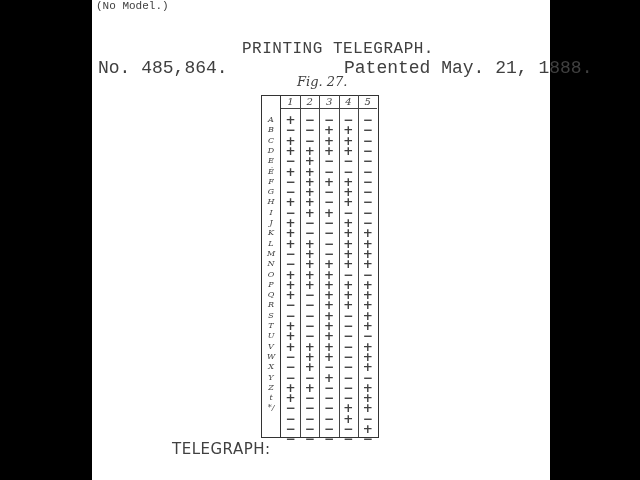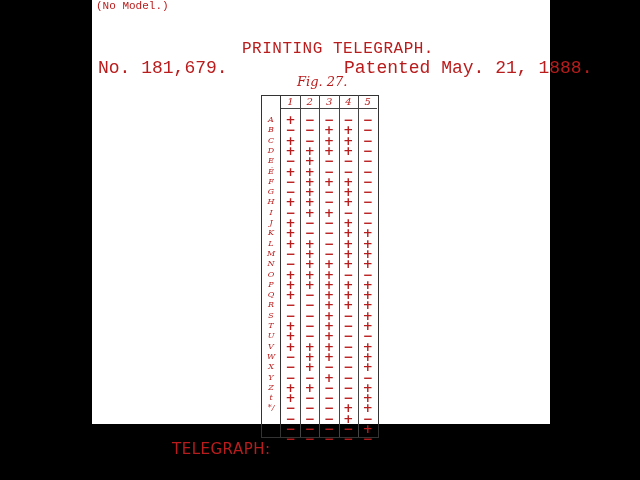--- a/index.html
+++ b/index.html
@@ -1,17 +1,17 @@
 <!DOCTYPE html>
 <html><head>
 <meta charset="utf-8">
 <style>
   html,body{margin:0;padding:0;}
   body{width:640px;height:480px;background:#000;position:relative;overflow:hidden;font-family:"DejaVu Serif",serif;}
-  .page{position:absolute;left:92px;top:0;width:458px;height:424px;background:#fff;color:#b91c1c;}
+  .page{position:absolute;left:92px;top:0;width:458px;height:480px;background:#fff;color:#404040;}
   .abs{position:absolute;white-space:nowrap;}
   .mono{font-family:"Liberation Mono","DejaVu Sans Mono",monospace;}
   .nomodel{left:4px;top:0px;font-size:11px;}
   .sheets{right:2px;top:0px;font-size:11px;}
   .inventor-name{left:148px;top:8px;font-size:17px;letter-spacing:1px;}
   .title{left:150px;top:40px;font-size:16px;letter-spacing:0.5px;}
   .number{left:6px;top:58px;font-size:18px;}
   .patented{left:252px;top:58px;font-size:18px;}
   .fig{left:205px;top:74px;font-size:13px;font-style:italic;font-family:"DejaVu Serif",serif;}
   .table{position:absolute;left:169px;top:95px;width:116px;height:342px;border:1.5px solid #333;border-top:none;}
@@ -24,21 +24,21 @@
   .letter{position:absolute;left:1px;width:16px;text-align:center;font-size:8px;font-style:italic;line-height:10px;height:10px;}
   .inv-label{left:80px;top:440px;font-family:"DejaVu Sans",sans-serif;font-size:15px;letter-spacing:0.5px;}
   .sig{left:4px;top:455px;font-size:14px;font-style:italic;font-family:"DejaVu Serif",serif;text-decoration:underline;}
 </style>
 </head>
 <body>
 
 <div class="page">
   <div class="abs mono nomodel">(No Model.)</div>
   <div class="abs mono title">PRINTING TELEGRAPH.</div>
-  <div class="abs mono number">No. 181,679.</div>
+  <div class="abs mono number">No. 485,864.</div>
   <div class="abs mono patented">Patented May. 21, 1888.</div>
   <div class="abs fig">Fig. 27.</div>
 
   <div class="table" id="code-table">
     <div class="topline"></div>
     <div class="lettercol" id="letter-col">
         <div class="letter" style="top: 20px;">A</div>
         <div class="letter" style="top: 30.3px;">B</div>
         <div class="letter" style="top: 40.6px;">C</div>
         <div class="letter" style="top: 50.9px;">D</div>

